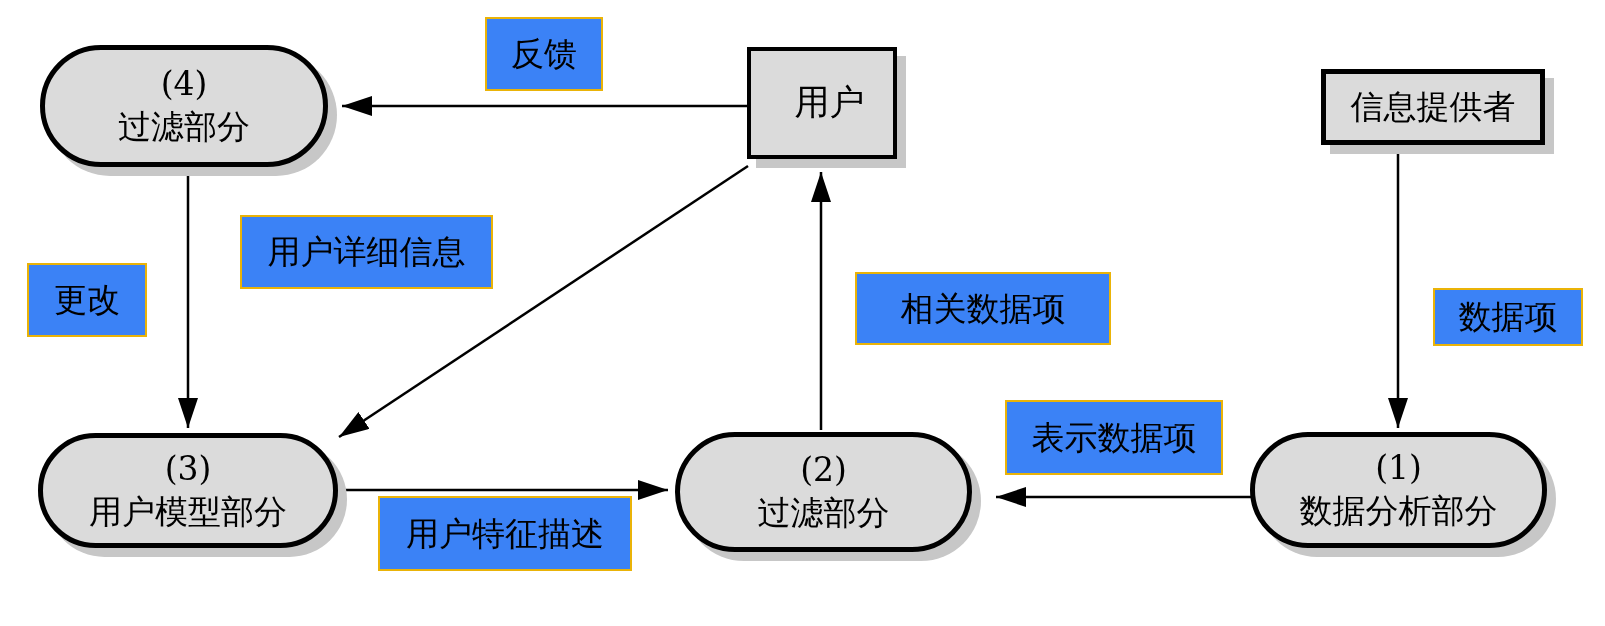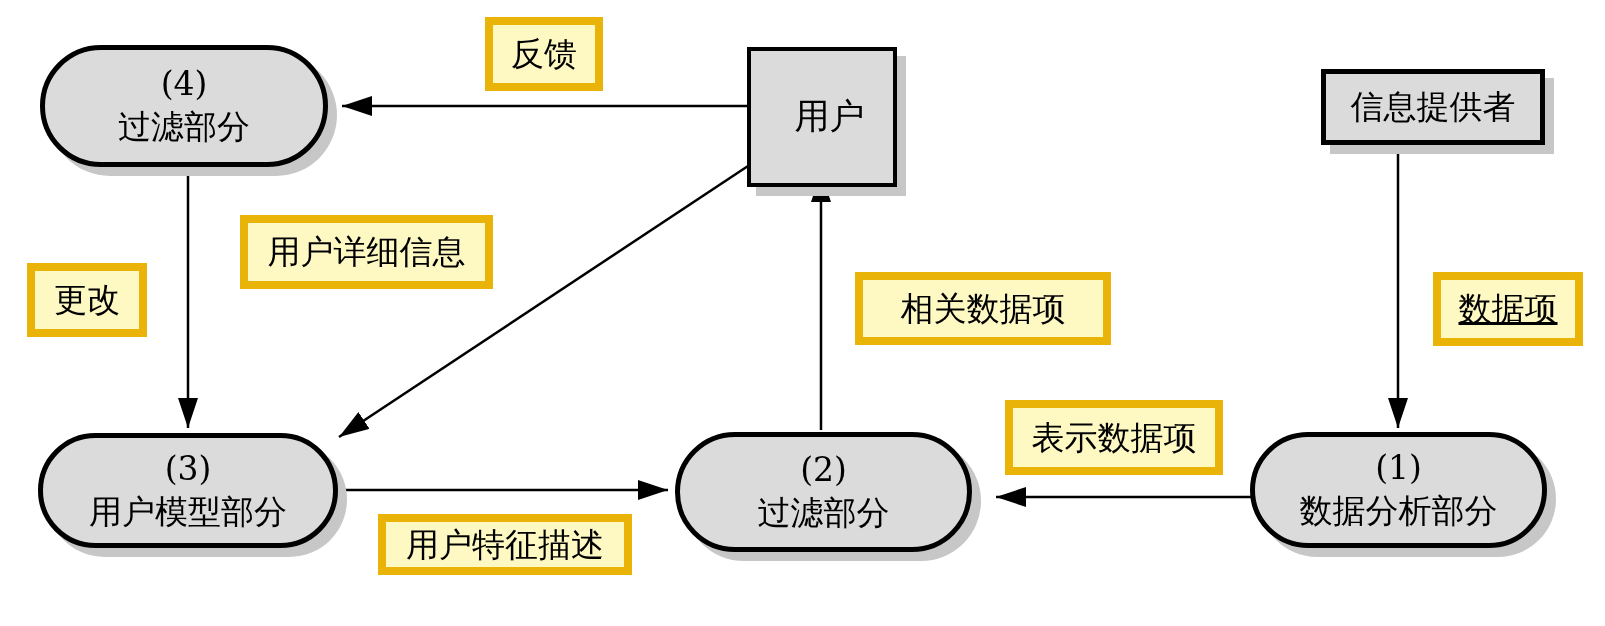--- a/index.html
+++ b/index.html
@@ -29,45 +29,45 @@
     justify-content: center;
     text-align: center;
     font-size: 33px;
     line-height: 1.3;
   }
   .pill { border-radius: 64px; }
   .rect { border-radius: 0; }
   .edge-label {
     position: absolute;
     box-sizing: border-box;
-    background: #fef9c3;
-    border: 8px solid #eab308;
+    background: #3b82f6;
+    border: 2px solid #eab308;
     display: flex;
     align-items: center;
     justify-content: center;
     text-align: center;
     font-size: 33px;
     line-height: 1.2;
     white-space: nowrap;
   }
   
   #node-learning  { left: 40px;   top: 45px;  width: 288px; height: 122px; }
-  #node-user      { left: 747px;  top: 47px;  width: 150px; height: 140px; border-width: 4px; font-size: 35px; padding-left: 15px; }
+  #node-user      { left: 747px;  top: 47px;  width: 150px; height: 112px; border-width: 4px; font-size: 35px; padding-left: 15px; }
   #node-provider  { left: 1281px; top: 69px;  width: 224px; height: 76px;  border-width: 5px; margin-left: 40px; }
   #node-model     { left: 38px;   top: 433px; width: 300px; height: 115px; }
   #node-filter    { left: 675px;  top: 432px; width: 297px; height: 120px; }
   #node-analysis  { left: 1250px; top: 432px; width: 297px; height: 116px; }
   
   #label-feedback     { left: 485px;  top: 17px;  width: 118px; height: 74px; }
   #label-user-detail  { left: 240px;  top: 215px; width: 253px; height: 74px; }
   #label-change       { left: 27px;   top: 263px; width: 120px; height: 74px; }
   #label-related      { left: 855px;  top: 272px; width: 256px; height: 73px; }
   #label-represent    { left: 1005px; top: 378px; width: 218px; height: 75px; margin-top: 22px; }
-  #label-data-items   { left: 1433px; top: 272px; width: 150px; height: 74px; text-decoration: underline; }
-  #label-user-feature { left: 378px;  top: 514px; width: 254px; height: 61px; }
+  #label-data-items   { left: 1433px; top: 288px; width: 150px; height: 58px; }
+  #label-user-feature { left: 378px;  top: 496px; width: 254px; height: 75px; }
 </style>
 </head>
 <body>
 
 <div class="canvas">
 
   <svg class="arrow-layer" viewBox="0 0 1605 626" xmlns="http://www.w3.org/2000/svg">
     <defs>
       <marker id="ah" viewBox="0 0 12 8" refX="12" refY="4" markerWidth="12" markerHeight="8" orient="auto-start-reverse">
         <path d="M0,0 L12,4 L0,8 Z" fill="#000"></path>

